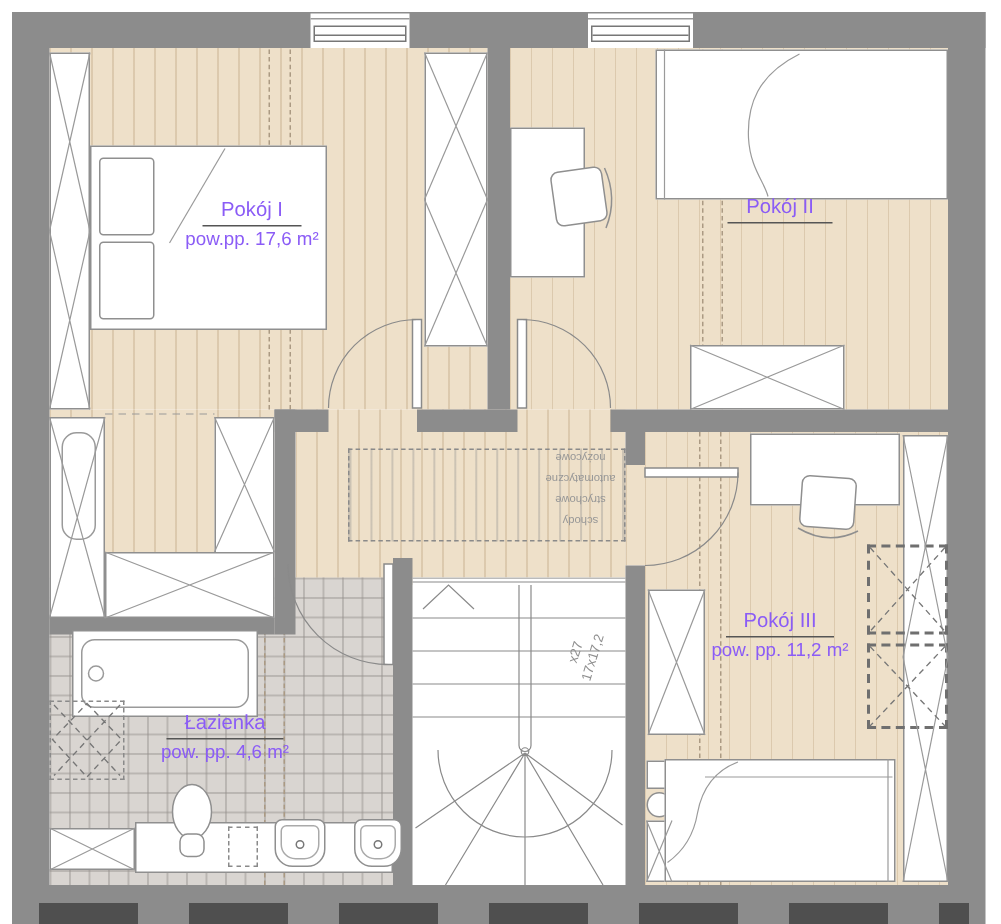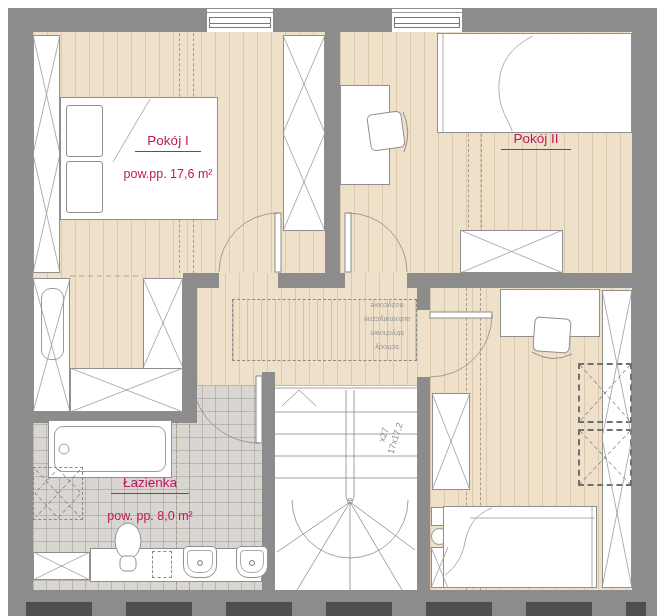--- a/index.html
+++ b/index.html
@@ -23,23 +23,23 @@
   .window .frame:after{content:'';position:absolute;left:0;right:0;top:50%;border-top:1px solid #777;}
   .attic-hatch{position:absolute;border:1px dashed #8a8a8a;
         background-image:repeating-linear-gradient(90deg,rgba(140,140,140,.35) 0 1px,transparent 1px 14px);}
   .dashbox{position:absolute;border:2px dashed #6f6f6f;}
   .dashmini{position:absolute;border:1px dashed #8a8a8a;background:#fff;}
   .basin{position:absolute;background:#fff;border:1px solid #8f8f8f;border-radius:5px 5px 12px 12px;}
   .basin:before{content:'';position:absolute;left:3px;right:3px;top:3px;bottom:4px;
         border:1px solid #aaa;border-radius:4px 4px 10px 10px;}
   .basin:after{content:'';position:absolute;left:50%;top:54%;width:4px;height:4px;
         border:1px solid #777;border-radius:50%;transform:translate(-50%,-50%);}
-  .room-label{position:absolute;text-align:center;color:#be185d;line-height:1.25;}
+  .room-label{position:absolute;text-align:center;color:#8b5cf6;line-height:1.25;}
   .room-label .t{display:inline-block;padding:0 12px 1px;border-bottom:1.5px solid #555;font-size:13.5px;}
-  .room-label .a{display:block;font-size:12.5px;margin-top:15px;}
+  .room-label .a{display:block;font-size:12.5px;margin-top:1px;}
   .watermark{position:absolute;font-size:45px;font-weight:bold;color:#909090;opacity:.52;
         letter-spacing:1px;white-space:nowrap;}
   .rot-note{position:absolute;transform:rotate(180deg);font-size:7.5px;color:#979797;
         text-align:center;line-height:1.85;}
   .stair-note{position:absolute;transform:rotate(-73deg);font-size:9px;color:#8f8f8f;
         text-align:center;line-height:1.3;white-space:nowrap;}
   svg.overlay{position:absolute;left:0;top:0;pointer-events:none;}
 </style>
 </head>
 <body>
@@ -215,28 +215,32 @@
       <circle cx="350" cy="501" r="2.5"></circle>
       <path d="M292,500 A58,58 0 0 0 408,500"></path>
       <path d="M350,502 L277,552 M350,502 L297,590 M350,502 L350,590 M350,502 L402,590 M350,502 L415,550"></path>
     </g>
   </svg>
 
   <div class="room-label" style="left:88px;top:130px;width:160px;">
     <span class="t">Pokój I</span>
     <span class="a">pow.pp. 17,6 m²</span>
   </div>
-  <div class="room-label" style="left:456px;top:128px;width:160px;">
+  <div class="room-label" style="left:440px;top:128px;width:160px;">
     <span class="t">Pokój II</span>
   </div>
   <div class="room-label" style="left:219px;top:309px;width:160px;">
   </div>
   <div class="room-label" style="left:70px;top:472px;width:160px;">
     <span class="t">Łazienka</span>
-    <span class="a">pow. pp. 8,0 m²</span>
+    <span class="a">pow. pp. 4,6 m²</span>
+  </div>
+  <div class="room-label" style="left:440px;top:404px;width:160px;">
+    <span class="t">Pokój III</span>
+    <span class="a">pow. pp. 11,2 m²</span>
   </div>
 
   <div class="rot-note" style="left:356px;top:298px;width:62px;">
     <span style="display:block;">schody</span>
     <span style="display:block;">strychowe</span>
     <span style="display:block;">automatyczne</span>
     <span style="display:block;">nożycowe</span>
   </div>
   <div class="stair-note" style="left:345px;top:425px;width:90px;">
     <span style="display:block;">x27</span>

